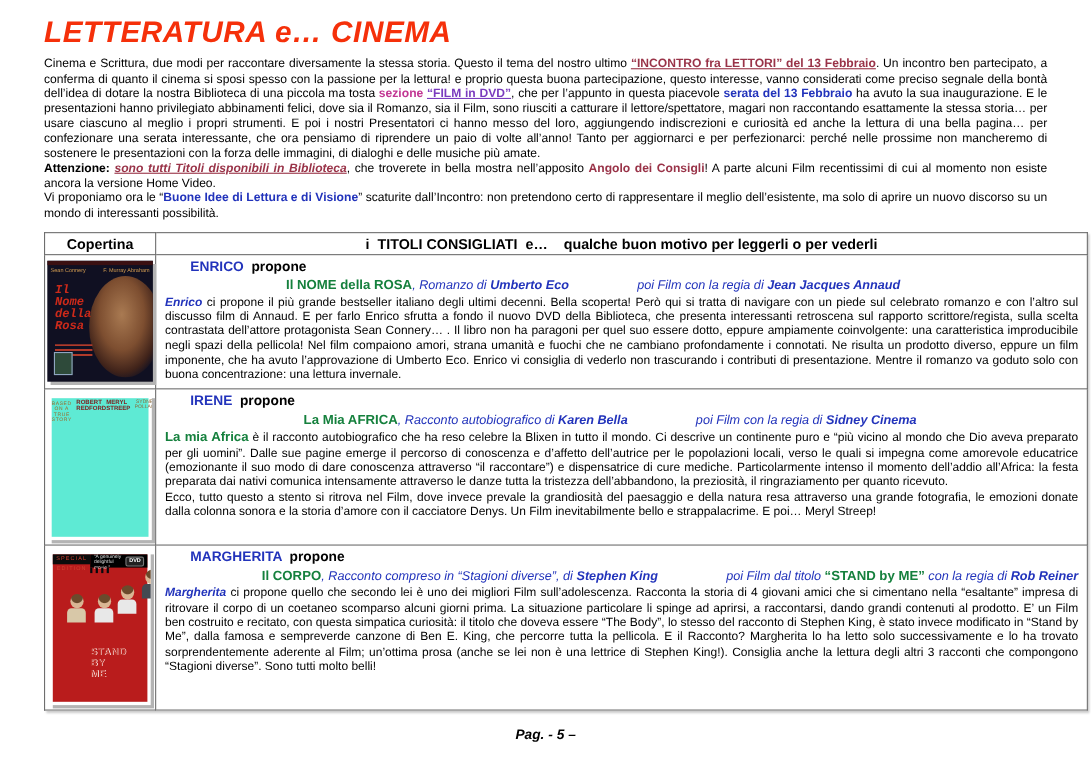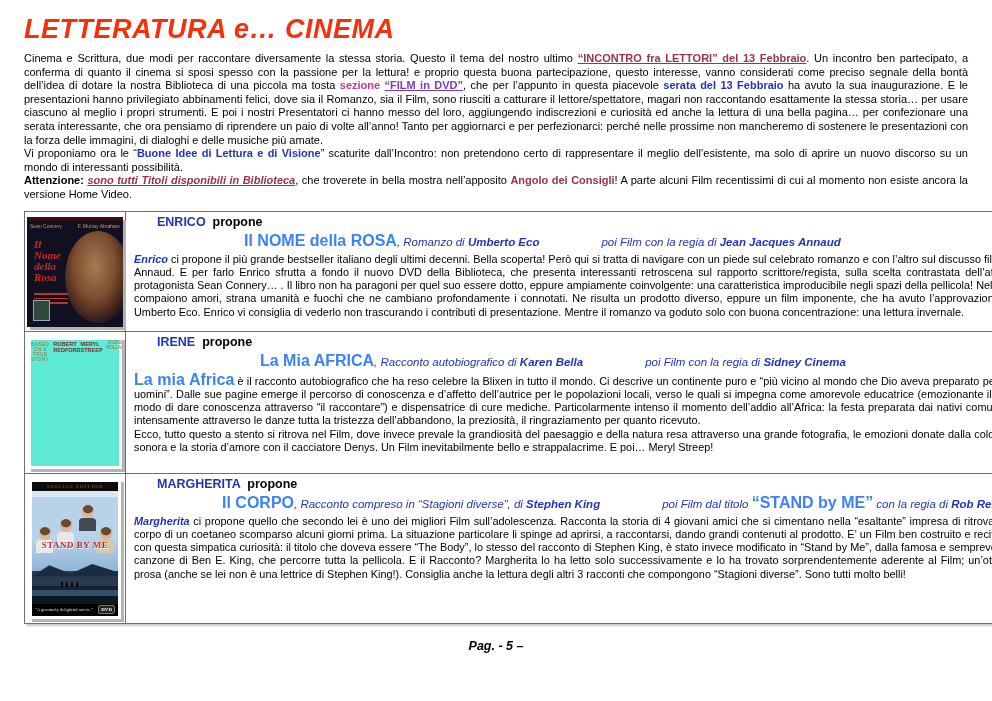--- a/index.html
+++ b/index.html
@@ -1,36 +1,36 @@
 <!DOCTYPE html>
 <html><head>
 <meta charset="utf-8">
 <style>
   html,body{margin:0;padding:0;background:#fff;}
   .page{position:relative;width:992px;height:701px;box-sizing:border-box;
-        padding:14px 24px 0;overflow:hidden;background:#fff;
+        padding:14px 40px 0;overflow:hidden;background:#fff;
         font-family:"Liberation Sans",sans-serif;color:#000;}
   
   .masthead{display:flex;align-items:baseline;}
   .title-red{font-size:27px;font-weight:bold;font-style:italic;color:#f5300a;letter-spacing:.5px;}
   .title-blue{font-size:19px;font-weight:bold;font-style:italic;color:#2424c8;margin-left:72px;}
   
   .intro{margin-top:7px;font-size:11px;line-height:13.6px;text-align:justify;}
   
   .r-k{}
   .r-b{font-weight:bold;}
   .r-blue-b{color:#2233bb;font-weight:bold;}
   .r-blue-i{color:#2233bb;font-style:italic;}
   .r-blue-bi{color:#2233bb;font-style:italic;font-weight:bold;}
   .r-maroon-b{color:#993348;font-weight:bold;}
   .r-maroon-b-u{color:#993348;font-weight:bold;text-decoration:underline;}
   .r-maroon-biu{color:#993348;font-weight:bold;font-style:italic;text-decoration:underline;}
   .r-magenta-b{color:#c23793;font-weight:bold;}
   .r-purple-b-u{color:#7a3bbe;font-weight:bold;text-decoration:underline;}
-  .r-bigmaroon{color:#3b82f6;font-weight:bold;font-size:16px;}
+  .r-bigmaroon{color:#15803d;font-weight:bold;font-size:12px;}
   .r-gap{display:inline-block;width:62px;}
   
   .doc-table{width:932px;border-collapse:collapse;margin-top:9px;box-shadow:2px 2px 2px #c8c8c8;}
   .doc-table th,.doc-table td{border:1.6px solid #6e6e6e;}
   .doc-table th{font-size:13px;font-weight:bold;padding:2px 2px;white-space:pre-wrap;}
   .col-copertina{width:103px;}
   .cover-cell{text-align:center;vertical-align:top;padding:4px 2px;}
   .info-cell{vertical-align:top;padding:3px 8px 5px;}
   .presenter{font-size:12.5px;font-weight:bold;white-space:pre-wrap;margin-left:23px;}
   .title-line{font-size:11.5px;margin:3px 0 3px;white-space:nowrap;}
@@ -40,21 +40,21 @@
   .body-text{font-size:10.9px;line-height:13.3px;text-align:justify;}
   .body-text>div{margin:0;}
   
   .footer{margin-top:15px;text-align:center;font-size:12.5px;font-weight:bold;font-style:italic;}
   
   .cover{position:relative;margin:1px auto 0;box-shadow:3px 3px 0 #b4b4b4;overflow:hidden;text-align:left;}
   
   .cover1{width:96px;height:110px;background:#101022;}
   .c1-topbar{height:4px;background:#3a1012;}
   .c1-actors{display:flex;justify-content:space-between;padding:2px 3px 0;color:#d09a50;font-size:5px;}
-  .c1-title{position:absolute;left:7px;top:22px;font-family:Liberation Serif, serif;font-style:italic;
+  .c1-title{position:absolute;left:7px;top:22px;font-family:Liberation Mono, monospace;font-style:italic;
             font-weight:bold;font-size:11px;line-height:11px;color:#cc2a1a;}
   .c1-face{position:absolute;right:-8px;top:14px;width:66px;height:92px;border-radius:50%;
            background:radial-gradient(ellipse at 45% 38%,#a97a52 0%,#7d4e30 40%,#40231a 65%,rgba(16,16,34,0) 78%);}
   .c1-cap{position:absolute;left:7px;top:76px;width:34px;height:12px;
           background:repeating-linear-gradient(#b03a2a 0 1.5px,transparent 1.5px 4.5px);}
   .c1-stamp{position:absolute;left:6px;bottom:6px;width:15px;height:19px;background:#2e4a3a;border:1px solid #8fa5c0;}
   
   .cover2{width:94px;height:132px;background:#fff;padding:3px;box-sizing:border-box;}
   .c2-inner{height:100%;background:#5eead4;display:flex;flex-direction:row;}
   .c2-tagline{font-size:4.5px;color:#9a6a2a;text-align:center;letter-spacing:.6px;margin-top:2px;}
@@ -65,21 +65,21 @@
   .c2-photo{flex:1;margin:2px 3px 3px;position:relative;
             background:linear-gradient(#d9cfae 0 30%,#c4b48e 30% 55%,#8a7858 55% 62%,#5e4c36 62% 100%);}
   .c2-mtn{position:absolute;left:0;right:0;top:16%;height:30%;background:#a6977a;opacity:.85;
           clip-path:polygon(0 100%,15% 35%,30% 70%,50% 10%,70% 60%,85% 30%,100% 100%);}
   .c2-fig{position:absolute;bottom:16%;width:13px;height:27px;border-radius:6px 6px 0 0;background:#3c2a1c;}
   .c2-fig::before{content:"";position:absolute;top:-7px;left:3px;width:7px;height:8px;border-radius:50%;background:#caa27a;}
   .c2-fig-l{left:24%;}
   .c2-fig-r{left:56%;background:#4a3826;}
   
   .cover3{width:92px;height:140px;background:#fff;padding:3px;box-sizing:border-box;}
-  .c3-inner{height:100%;display:flex;flex-direction:column;background:#a3a3a3;font-family:Liberation Serif, serif;}
+  .c3-inner{height:100%;display:flex;flex-direction:row;background:#b91c1c;}
   .c3-edition{height:9px;background:#0c0c0c;color:#d04030;font-size:5px;letter-spacing:1px;
               text-align:center;line-height:9px;}
   .c3-sky{position:relative;flex:1;background:linear-gradient(#dce9f4 0 8%,#b8d2ea 8% 60%,#8fb4d8);}
   .c3-boy{position:absolute;width:17px;}
   .c3-boy .head{display:block;width:12px;height:13px;margin:0 auto;border-radius:50%;
                 background:radial-gradient(circle at 50% 22%,#6a4a2c 0 42%,#d9b694 50%);}
   .c3-boy .torso{display:block;width:17px;height:13px;border-radius:4px 4px 0 0;background:#e8e8e8;}
   .c3-boy1{left:4px;top:36px;}
   .c3-boy2{left:25px;top:28px;}
   .c3-boy3{left:47px;top:14px;}
@@ -103,26 +103,30 @@
 <body>
 
 <div class="page">
 
   <div class="masthead">
     <span class="title-red">LETTERATURA e… CINEMA</span>
   </div>
 
   <div class="intro">
     <div><span class="r-k">Cinema e Scrittura, due modi per raccontare diversamente la stessa storia. Questo il tema del nostro ultimo </span><span class="r-maroon-b-u">“INCONTRO fra LETTORI” del 13 Febbraio</span><span class="r-k">. Un incontro ben partecipato, a conferma di quanto il cinema si sposi spesso con la passione per la lettura! e proprio questa buona partecipazione, questo interesse, vanno considerati come preciso segnale della bontà dell’idea di dotare la nostra Biblioteca di una piccola ma tosta </span><span class="r-magenta-b">sezione</span><span class="r-k">  </span><span class="r-purple-b-u">“FILM in DVD”</span><span class="r-k">, che per l’appunto in questa piacevole </span><span class="r-blue-b">serata del 13 Febbraio</span><span class="r-k"> ha avuto la sua inaugurazione. E le presentazioni hanno privilegiato abbinamenti felici, dove sia il Romanzo, sia il Film, sono riusciti a catturare il lettore/spettatore, magari non raccontando esattamente la stessa storia… per usare ciascuno al meglio i propri strumenti. E poi i nostri Presentatori ci hanno messo del loro, aggiungendo indiscrezioni e curiosità ed anche la lettura di una bella pagina… per confezionare una serata interessante, che ora pensiamo di riprendere un paio di volte all’anno! Tanto per aggiornarci e per perfezionarci: perché nelle prossime non mancheremo di sostenere le presentazioni con la forza delle immagini, di dialoghi e delle musiche più amate.</span></div>
+    <div><span class="r-b">Attenzione:</span><span class="r-k">  </span><span class="r-maroon-biu">sono tutti Titoli disponibili in Biblioteca</span><span class="r-k">, che troverete in bella mostra nell’apposito </span><span class="r-maroon-b">Angolo dei Consigli</span><span class="r-k">! A parte alcuni Film recentissimi di cui al momento non esiste ancora la versione Home Video.</span></div>
     <div><span class="r-k">Vi proponiamo ora le “</span><span class="r-blue-b">Buone Idee di Lettura e di Visione</span><span class="r-k">” scaturite dall’Incontro: non pretendono certo di rappresentare il meglio dell’esistente, ma solo di aprire un nuovo discorso su un mondo di interessanti possibilità.</span></div>
-    <div><span class="r-b">Attenzione:</span><span class="r-k">  </span><span class="r-maroon-biu">sono tutti Titoli disponibili in Biblioteca</span><span class="r-k">, che troverete in bella mostra nell’apposito </span><span class="r-maroon-b">Angolo dei Consigli</span><span class="r-k">! A parte alcuni Film recentissimi di cui al momento non esiste ancora la versione Home Video.</span></div>
   </div>
 
   <table class="doc-table">
     <tbody>
+        <tr>
+      <th class="col-copertina">Copertina</th>
+      <th>i  TITOLI CONSIGLIATI  e…    qualche buon motivo per leggerli o per vederli</th>
+    </tr>
 
     <tr class="row-0">
       <td class="cover-cell">
         <div class="cover cover1">
           <div class="c1-topbar"></div>
           <div class="c1-actors">
             <span>Sean Connery</span>
             <span>F. Murray Abraham</span>
           </div>
           <div class="c1-face"></div>

